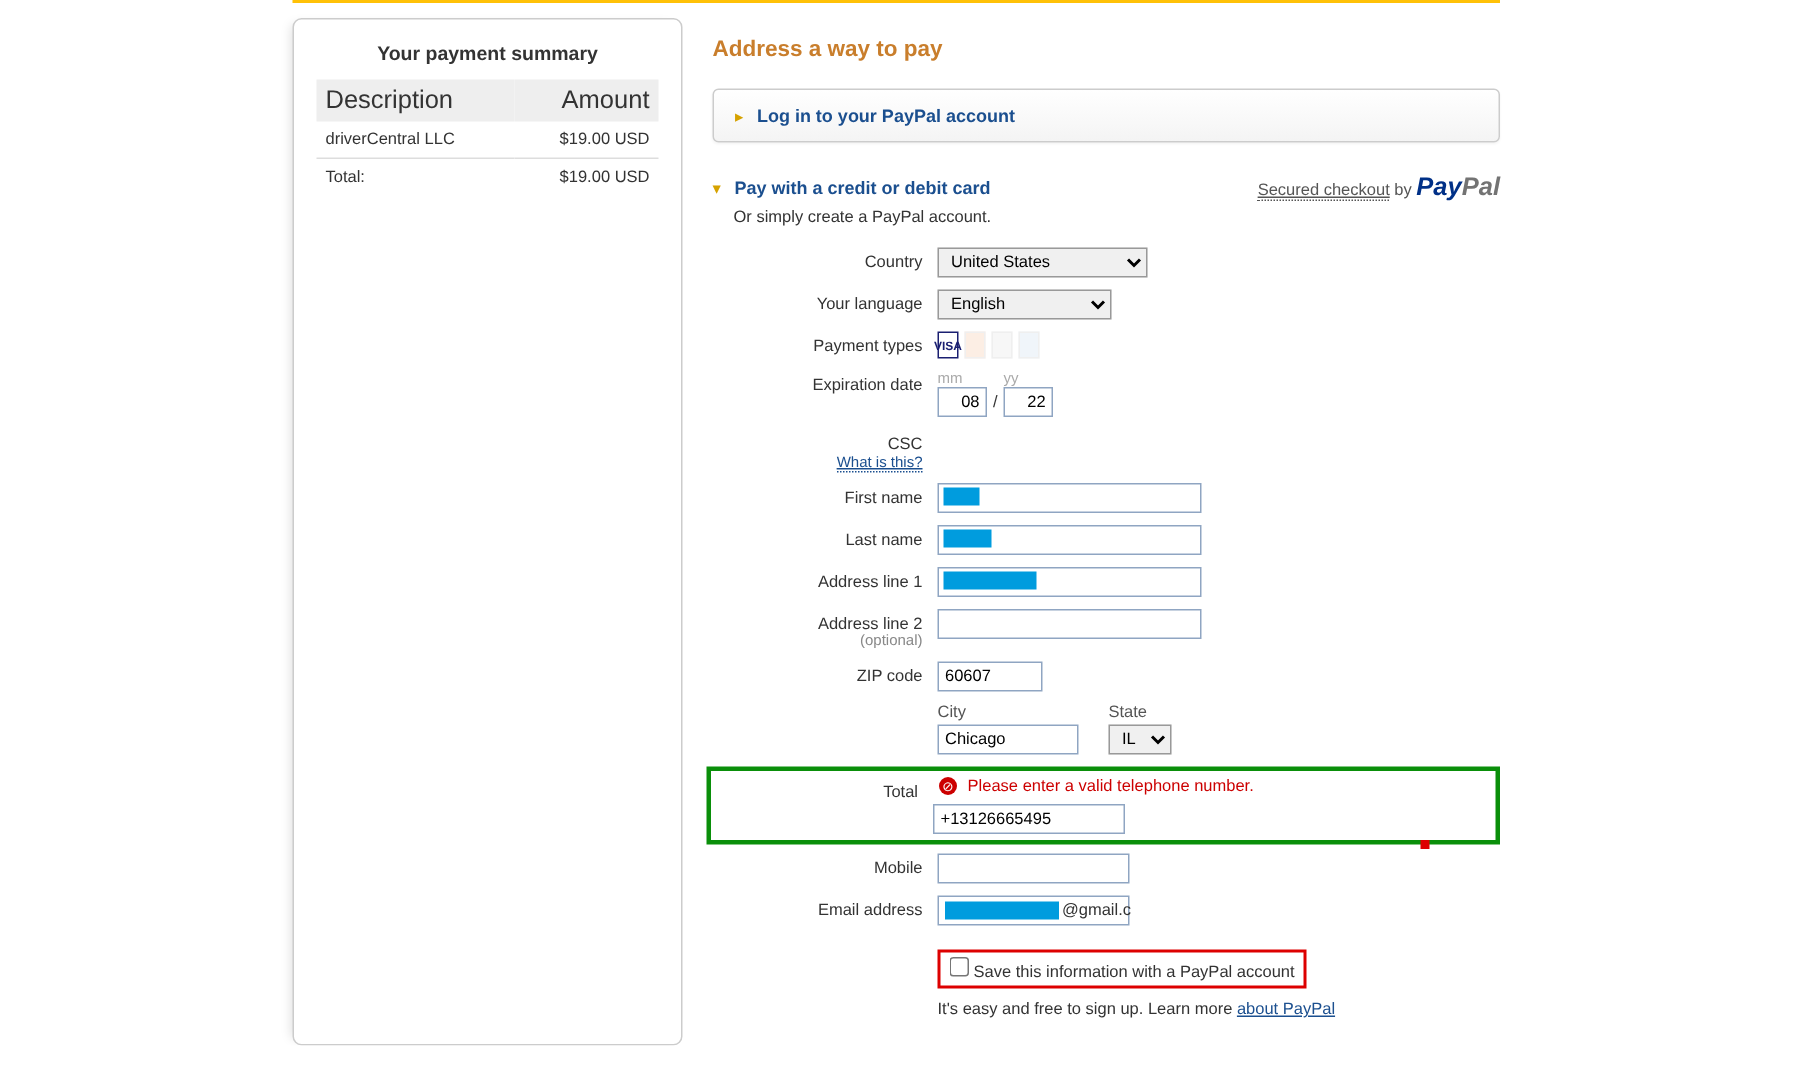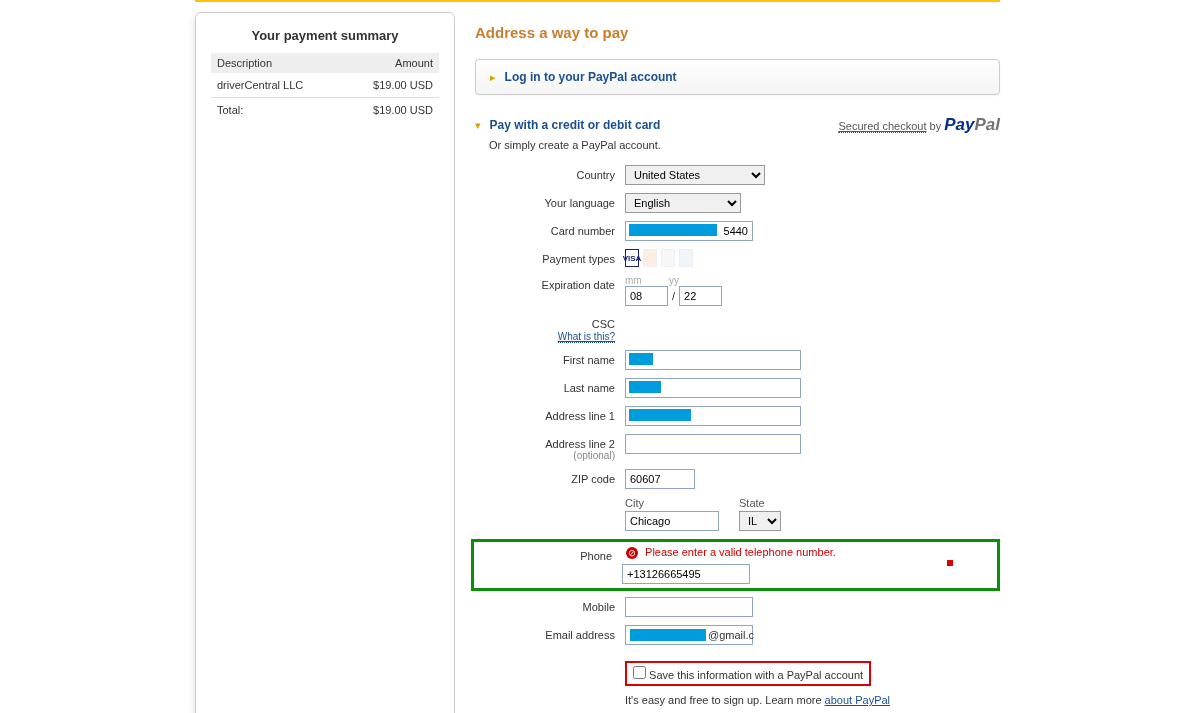--- a/index.html
+++ b/index.html
@@ -8,21 +8,21 @@
   .yellow-bar { height: 2px; background: #ffc107; margin: 0 200px 10px 195px; }
   .content { display: flex; padding: 0 200px 0 195px; }
   
   .summary-panel {
     width: 260px; border: 1px solid #ccc; border-radius: 6px;
     padding: 15px; margin-right: 20px; background: #fff;
     box-shadow: -5px 0 8px -5px rgba(0,0,0,0.15);
   }
   .summary-title { font-size: 13px; font-weight: bold; text-align: center; margin-bottom: 10px; color: #333; }
   .summary-table { width: 100%; border-collapse: collapse; }
-  .summary-table th { background: #eee; font-size: 11px; font-weight: normal; padding: 4px 6px; text-align: left; margin-left: 24px; }
+  .summary-table th { background: #eee; font-size: 17px; font-weight: normal; padding: 4px 6px; text-align: left; margin-left: 24px; }
   .summary-table th.amt, .summary-table td.amt { text-align: right; }
   .summary-table td { padding: 6px; border-bottom: 1px solid #ddd; font-size: 11px; }
   .summary-table tr.total td { font-weight: normal; border-bottom: none; }
   
   .main { flex: 1; }
   .choose-title { color: #c97e2c; font-size: 15px; font-weight: bold; margin: 12px 0 18px 0; }
   
   .login-box {
     border: 1px solid #ccc; border-radius: 4px; padding: 10px 14px;
     background: linear-gradient(#fff, #f4f4f4); margin-bottom: 20px;
@@ -47,21 +47,21 @@
   .form-label .sub { display: block; font-size: 10px; color: #888; }
   .form-field { flex: 1; }
   
   select { font-size: 11px; padding: 2px 4px; border: 1px solid #999; background: #f0f0f0; height: 20px; }
   select.country { width: 140px; }
   select.lang { width: 116px; }
   select.state { width: 42px; }
   
   input[type="text"] { font-size: 11px; padding: 3px 4px; border: 1px solid #8fa5c2; height: 20px; background: #fff; }
   input.cardnum { width: 128px; }
-  input.exp { width: 43px; }
+  input.exp { width: 33px; text-align: right; }
   input.csc { width: 38px; }
   input.name { width: 176px; }
   input.zip { width: 70px; }
   input.city { width: 94px; }
   
   .card-logos { display: flex; gap: 4px; }
   .card-logo { width: 14px; height: 18px; border: 1px solid #ccc; display: flex; align-items: center; justify-content: center; font-size: 8px; font-weight: bold; background: #fff; }
   .card-logo.visa { border-color: #1a1f71; color: #1a1f71; }
   .card-logo.faded { opacity: 0.3; background: #f8c8a8; }
   .card-logo.faded2 { opacity: 0.3; background: #e8e8e8; }
@@ -152,27 +152,20 @@
 
         <div class="form-row">
           <div class="form-label">Your language</div>
           <div class="form-field">
             <select class="lang">
               <option>English</option>
             </select>
           </div>
         </div>
 
-        <div class="form-row">
-          <div class="form-label">Card number</div>
-          <div class="form-field redact-input">
-            <input type="text" class="cardnum" style="text-align: right;" value="5440">
-            <div class="redact-overlay" style="width:88px;"></div>
-          </div>
-        </div>
 
         <div class="form-row">
           <div class="form-label">Payment types</div>
           <div class="form-field">
             <div class="card-logos">
               <div class="card-logo visa">VISA</div>
               <div class="card-logo faded"></div>
               <div class="card-logo faded2"></div>
               <div class="card-logo faded3"></div>
             </div>
@@ -248,21 +241,21 @@
                 <select class="state">
                   <option>IL</option>
                 </select>
               </div>
             </div>
           </div>
         </div>
 
         <div class="phone-section">
           <div class="form-row" style="margin-bottom:2px;">
-            <div class="form-label" style="width:142px;">Phone</div>
+            <div class="form-label" style="width:142px;">Total</div>
             <div class="form-field">
               <span class="error-icon">⊘</span>
               <span class="error-text">Please enter a valid telephone number.</span>
             </div>
           </div>
           <div class="form-row" style="margin-bottom:0;">
             <div class="form-label" style="width:142px;"></div>
             <div class="form-field">
               <input type="text" class="cardnum" value="+13126665495" style="">
             </div>

